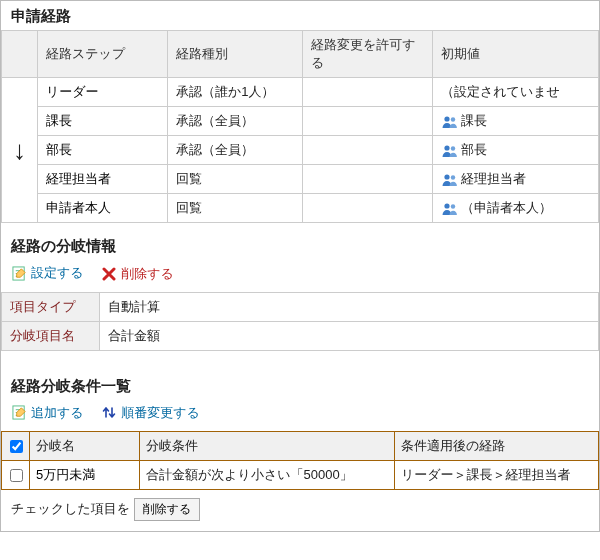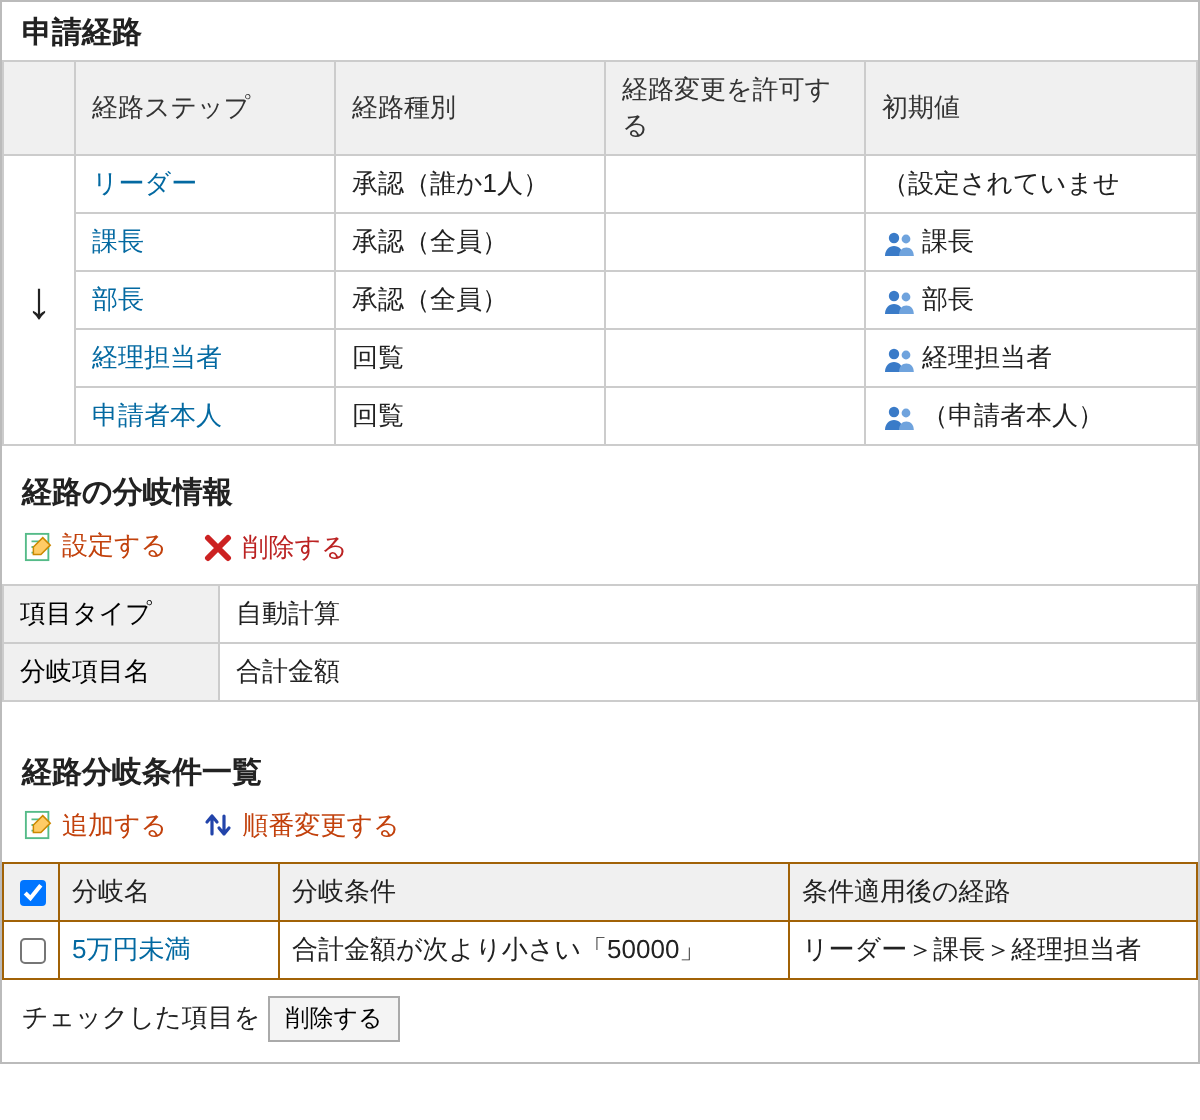--- a/index.html
+++ b/index.html
@@ -39,34 +39,34 @@
     font-weight: normal;
     color: #333;
   }
   table.route td.arrowcell {
     text-align: center;
     vertical-align: middle;
     font-size: 26px;
     color: #222;
     padding: 0;
   }
-  a.link { color: #0369a1; text-decoration: none; cursor: pointer; }
+  a.link { color: #000000; text-decoration: none; cursor: pointer; }
   .person-icon {
     display: inline-block;
     vertical-align: middle;
     margin-right: 2px;
   }
   .person-icon svg { display: block; }
   .actions-row { padding: 4px 10px 8px 10px; }
   .action-link {
     display: inline-flex;
     align-items: center;
     gap: 4px;
     margin-right: 14px;
-    color: #c2410c;
+    color: #0369a1;
     cursor: pointer;
     font-size: 13px;
   }
   .action-link.del { color: #b22; }
   .action-link .ic {
     display: inline-flex;
     width: 16px; height: 16px;
     align-items: center; justify-content: center;
   }
   table.kv {
@@ -74,23 +74,23 @@
     width: 100%;
   }
   table.kv th, table.kv td {
     border: 1px solid #ccc;
     padding: 5px 8px;
     text-align: left;
     font-size: 13px;
   }
   table.kv th {
     background: #f0f0f0;
-    width: 108px;
+    width: 98px;
     font-weight: normal;
-    color: #000000;
+    color: #7f1d1d;
   }
   table.cond {
     border-collapse: collapse;
     width: 100%;
     table-layout: fixed;
   }
   table.cond th, table.cond td {
     border: 1px solid #a16207;
     padding: 5px 6px;
     font-size: 13px;

